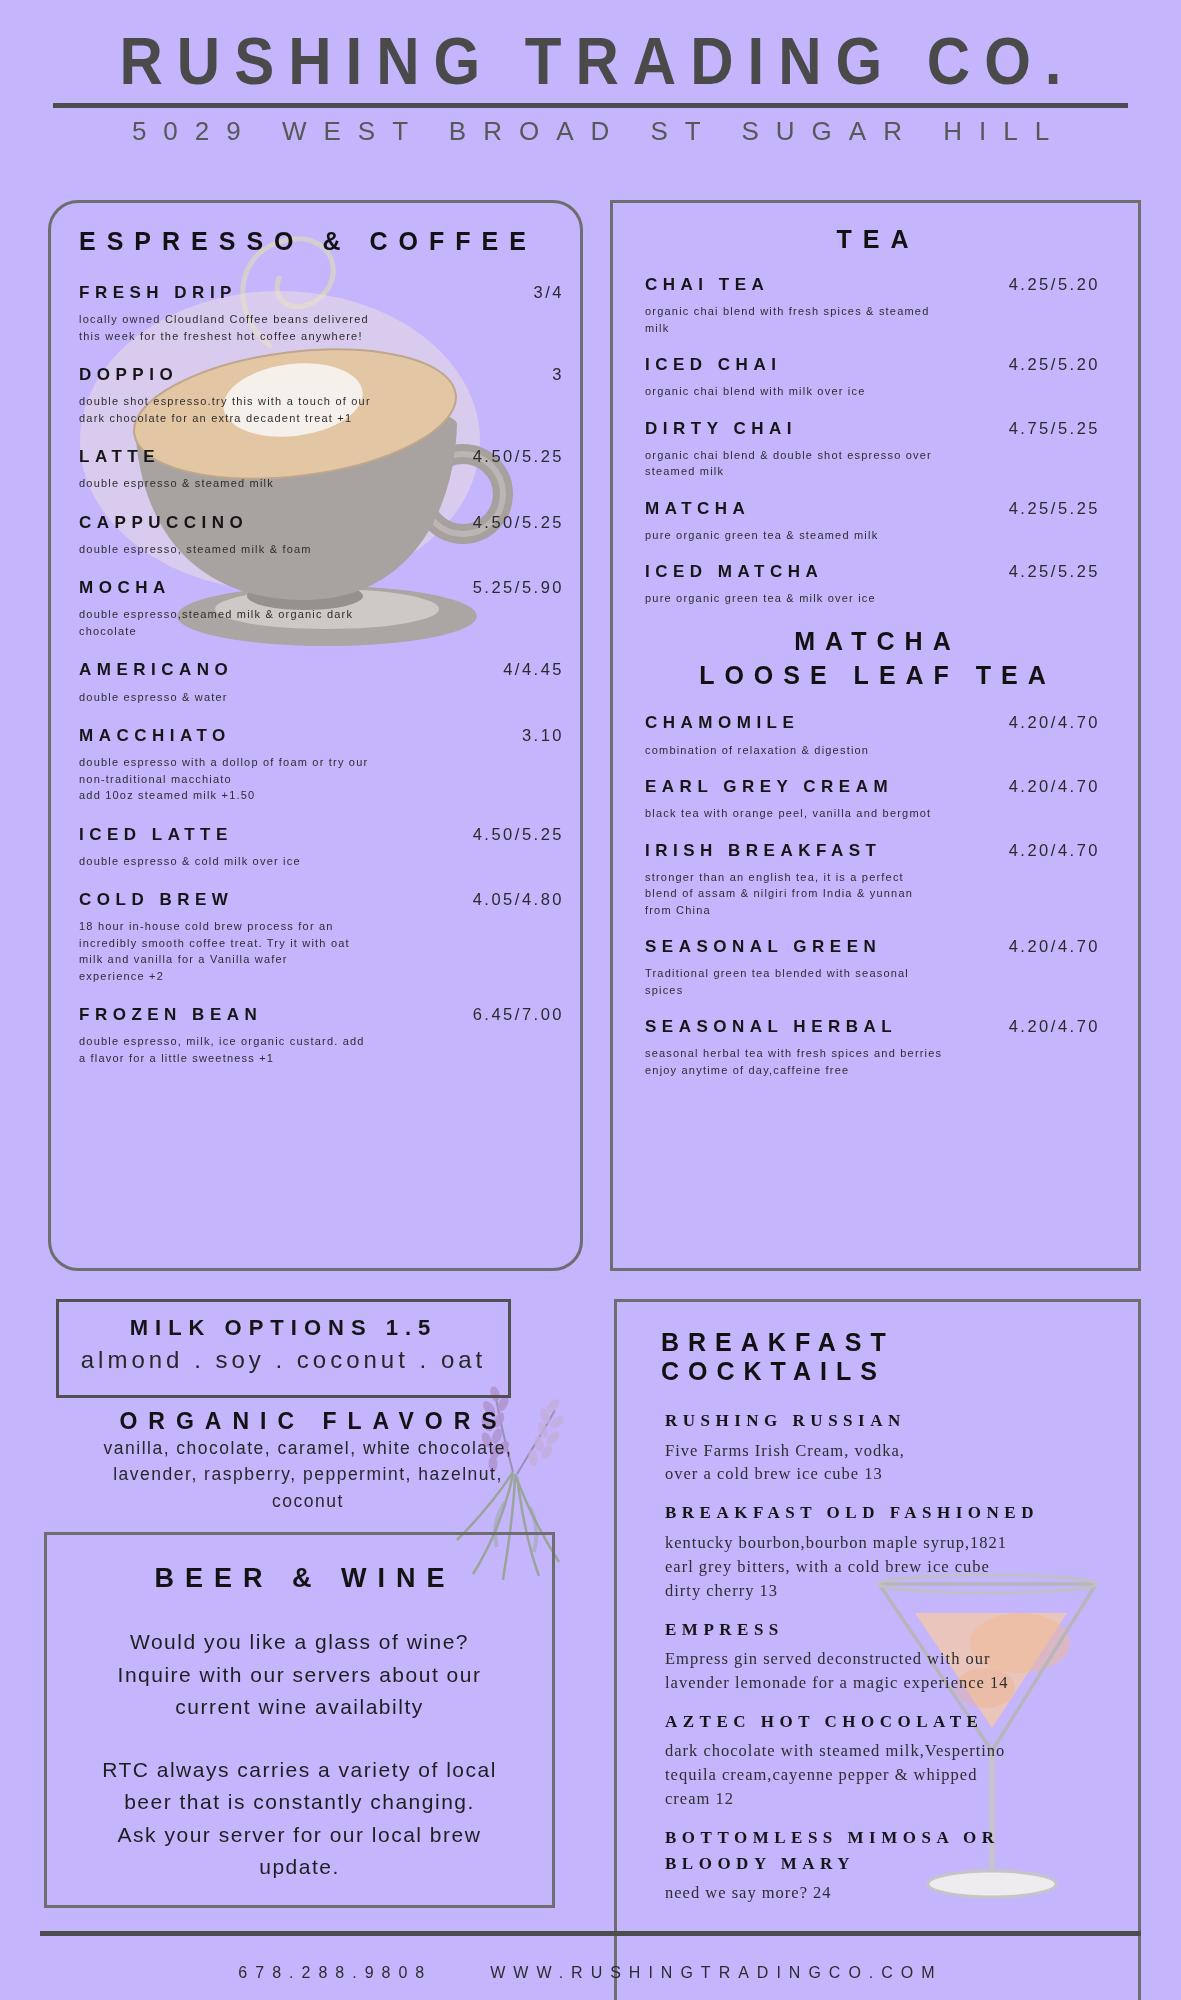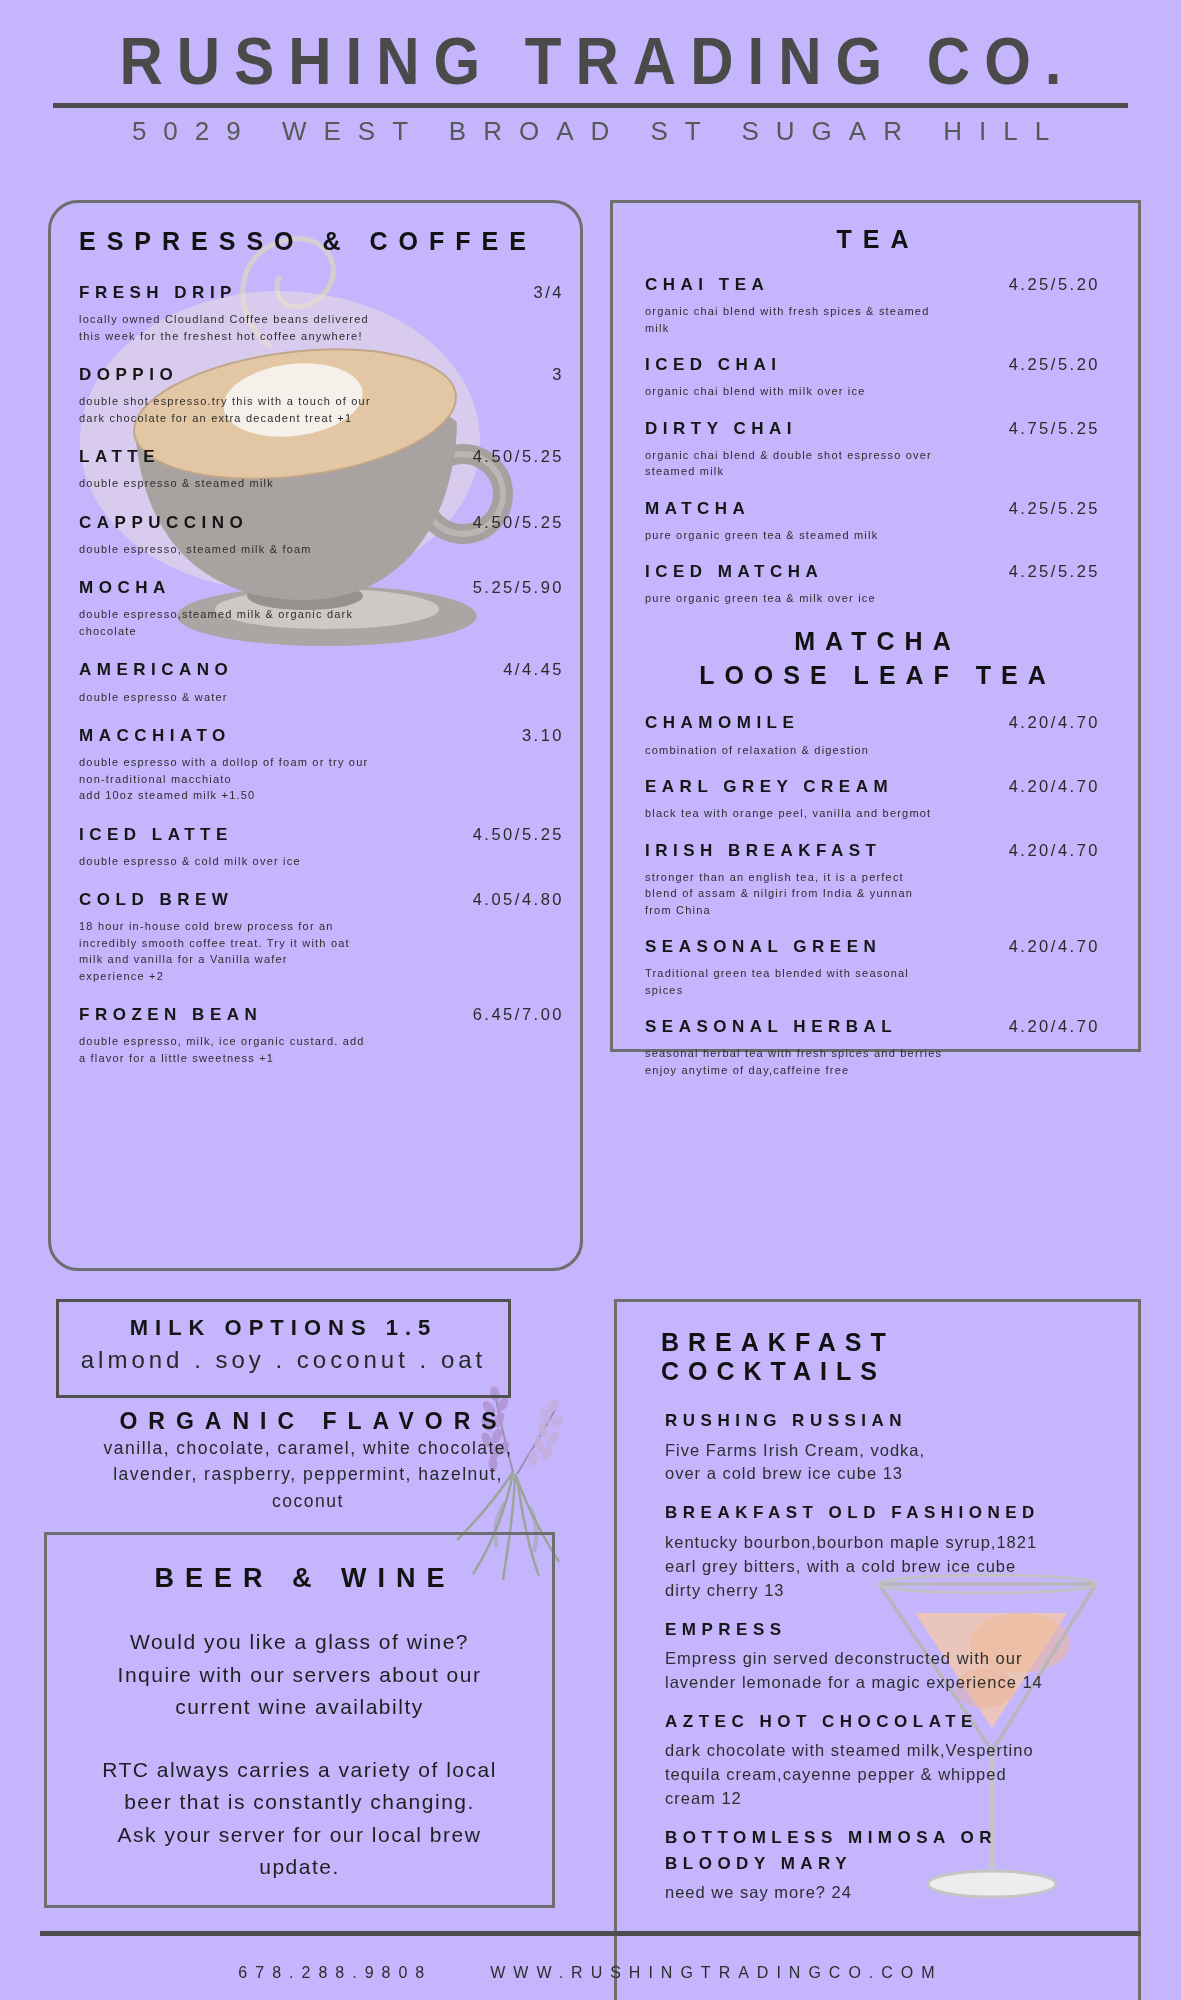--- a/index.html
+++ b/index.html
@@ -17,21 +17,21 @@
 
   
   .illus { position:absolute; z-index:1; }
   .coffee-illus { left:65px; top:196px; width:470px; height:465px; opacity:.95; }
   .lavender-illus { left:435px; top:1382px; width:150px; height:200px; }
   .martini-illus { left:865px; top:1568px; width:245px; height:345px; opacity:.92; }
 
   
   .box { position:absolute; border:3px solid #6e6e6e; background:transparent; z-index:2; }
   .box-espresso { left:48px; top:200px; width:535px; height:1071px; padding:24px 16px 20px 28px;border-radius:30px; }
-  .box-tea      { left:610px; top:200px; width:531px; height:852px; padding:22px 38px 20px 32px; }
+  .box-tea      { left:610px; top:200px; width:531px; height:1071px; padding:22px 38px 20px 32px; }
   .box-milk     { left:56px;  top:1299px; width:455px; height:99px; border-color:#515151; text-align:center; padding:13px 8px; }
   .box-beer     { left:44px;  top:1532px; width:511px; height:376px; text-align:center; padding:28px 28px; }
   .box-cocktails{ left:614px; top:1299px; width:527px; height:724px; padding:26px 40px 20px 48px; }
 
   .sec-title { font-size:25px; font-weight:700; letter-spacing:11px; color:#121212; }
   .box-espresso .sec-title { text-align:left; margin-bottom:26px; }
   .box-tea .sec-title { text-align:center; margin-bottom:20px; padding-left:11px; }
 
   .item { margin-bottom:20px; }
   .box-tea .item { margin-bottom:18px; }
@@ -48,21 +48,21 @@
 
   .flavors { position:absolute; left:48px; top:1408px; width:520px; text-align:center; z-index:2; }
   .flavors-title { font-size:23px; font-weight:700; letter-spacing:11px; padding-left:11px; color:#131313; }
   .flavors-desc { font-size:17.5px; letter-spacing:1.5px; line-height:1.5; color:#282828; white-space:pre-line; }
 
   .beer-title { font-size:27px; font-weight:700; letter-spacing:11px; padding-left:11px; color:#131313; margin-bottom:32px; }
   .beer-p { font-size:21px; letter-spacing:1.5px; line-height:1.55; color:#1f1f1f; white-space:pre-line; }
   .beer-p + .beer-p { margin-top:30px; }
 
   .cocktails-title { font-size:25px; font-weight:700; letter-spacing:9px; color:#111; margin-bottom:22px; margin-left:-4px; }
-  .box-cocktails .item { margin-bottom:14px; }
+  .box-cocktails .item { margin-bottom:14px;font-family:Liberation Serif, serif; }
   .box-cocktails .item .row { margin-bottom:5px; }
   .box-cocktails .item .name { line-height:1.5; }
   .box-cocktails .item .desc { font-size:16.5px; line-height:1.45; letter-spacing:1px; }
 
   
   .rule-bottom { position:absolute; top:1931px; left:40px; width:1101px; height:5px; background:#4d4d4d; z-index:2; }
   .footer { position:absolute; top:1964px; left:0; width:1181px; display:flex; justify-content:center; gap:58px;
             font-size:16px; letter-spacing:8px; color:#2d2d2d; z-index:2; }
 </style>
 </head>

